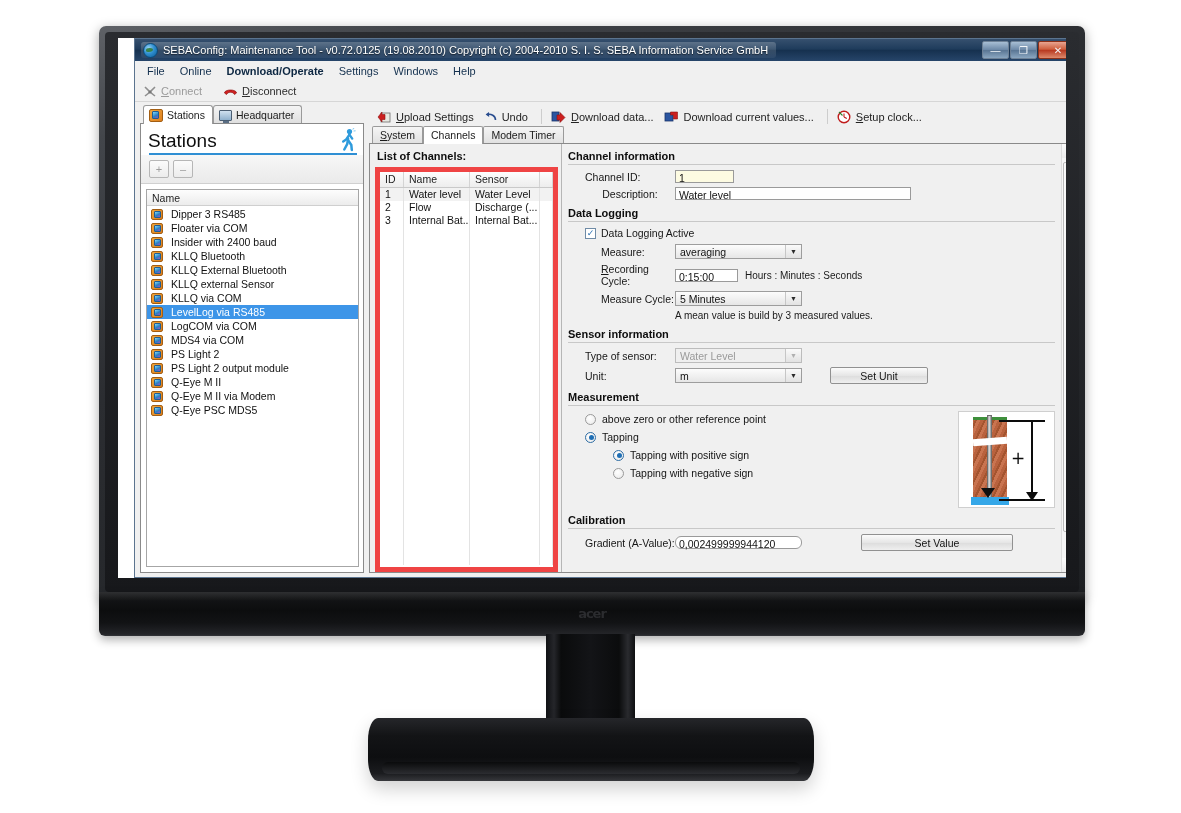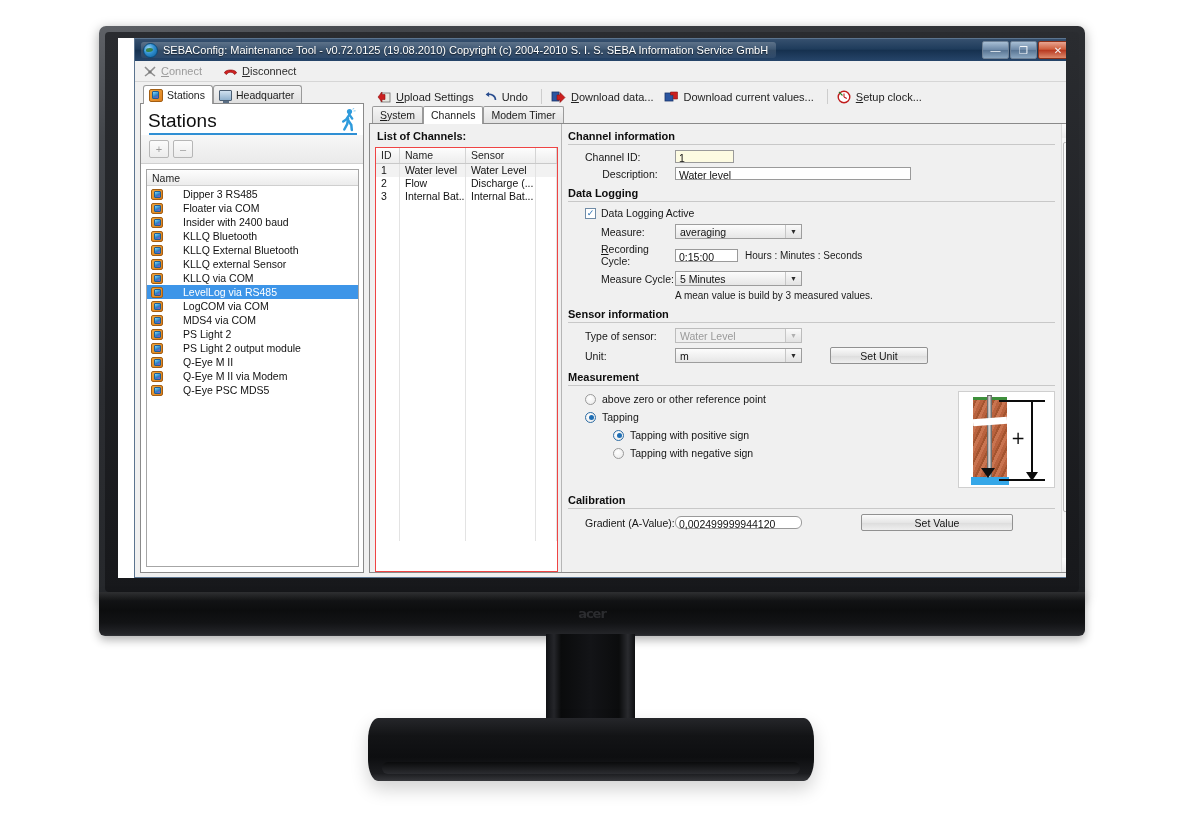--- a/index.html
+++ b/index.html
@@ -183,21 +183,21 @@
     display:flex;flex-direction:column;min-height:0;box-sizing:border-box;
   }
   .list-head{
     height:15px;flex:0 0 15px;display:flex;align-items:center;
     font-size:10.5px;color:#1f1f1f;padding-left:5px;
     background:linear-gradient(180deg,#fdfdfd,#ececec);
     border-bottom:1px solid #cfcfcf;
   }
   .list-body{flex:1;overflow:hidden;padding-top:1px;}
   .st-row{
-    display:flex;align-items:center;gap:20px;height:14px;padding-left:4px;
+    display:flex;align-items:center;gap:8px;height:14px;padding-left:4px;
     font-size:10.5px;color:#111111;white-space:nowrap;
   }
   .st-row.sel{background:#3d95e8;color:#ffffff;}
   .ico-station{
     width:12px;height:11px;flex:0 0 12px;border-radius:2px;position:relative;
     background:linear-gradient(135deg,#f0a63c 0%,#dd7d1b 100%);
     border:1px solid #a35e12;box-sizing:border-box;
   }
   .ico-station:after{
     content:"";position:absolute;left:2px;top:1px;width:7px;height:7px;border-radius:1px;
@@ -225,21 +225,21 @@
   .rt-panel{
     flex:1;border:1px solid #8a8a8a;background:#f0f0f0;margin-top:-1px;
     display:flex;min-height:0;box-sizing:border-box;
   }
   .chan-col{
     width:191px;flex:0 0 191px;padding:5px 0 0 5px;box-sizing:border-box;
     display:flex;flex-direction:column;min-height:0;
   }
   .sect-h{font-size:11px;font-weight:bold;color:#0e0e0e;margin:1px 0 5px 2px;}
   .chan-table{
-    flex:1;border:1px solid #ef4444;background:#ffffff;margin-right:3px;
+    flex:1;border:5px solid #ef4444;background:#ffffff;margin-right:3px;
     display:flex;flex-direction:column;min-height:0;box-sizing:border-box;
   }
   .ct-head{display:flex;height:15px;flex:0 0 15px;background:linear-gradient(180deg,#fdfdfd,#ededed);border-bottom:1px solid #c9c9c9;}
   .ct-head div{
     font-size:10.5px;color:#1d1d1d;padding-left:5px;line-height:15px;
     border-right:1px solid #d4d4d4;box-sizing:border-box;
   }
   .c-id{width:24px;flex:0 0 24px;}
   .c-nm{width:66px;flex:0 0 66px;}
   .c-sn{width:70px;flex:0 0 70px;}
@@ -365,20 +365,28 @@
           <div class="app-icon"></div>
           <span class="title-text">SEBAConfig: Maintenance Tool - v0.72.0125 (19.08.2010) Copyright (c) 2004-2010 S. I. S. SEBA Information Service GmbH</span>
         </div>
         <div class="win-buttons">
           <div class="wb">—</div>
           <div class="wb">❐</div>
           <div class="wb close">✕</div>
         </div>
       </div>
 
+      <div class="menubar">
+        <div class="menu-item">File</div>
+        <div class="menu-item">Online</div>
+        <div class="menu-item active">Download/Operate</div>
+        <div class="menu-item">Settings</div>
+        <div class="menu-item">Windows</div>
+        <div class="menu-item">Help</div>
+      </div>
 
       <div class="apptoolbar">
         <div class="tb-btn disabled">
           <svg width="14" height="13" viewBox="0 0 14 13">
             <path d="M2 2 L7 7 L2 11" stroke="#8f8f8f" stroke-width="1.6" fill="none"></path>
             <path d="M12 2 L7 7 L12 11" stroke="#8f8f8f" stroke-width="1.6" fill="none"></path>
             <circle cx="7" cy="7" r="1.6" fill="#777"></circle>
           </svg>
           <span class="lbl"><span class="u">C</span>onnect</span>
         </div>

